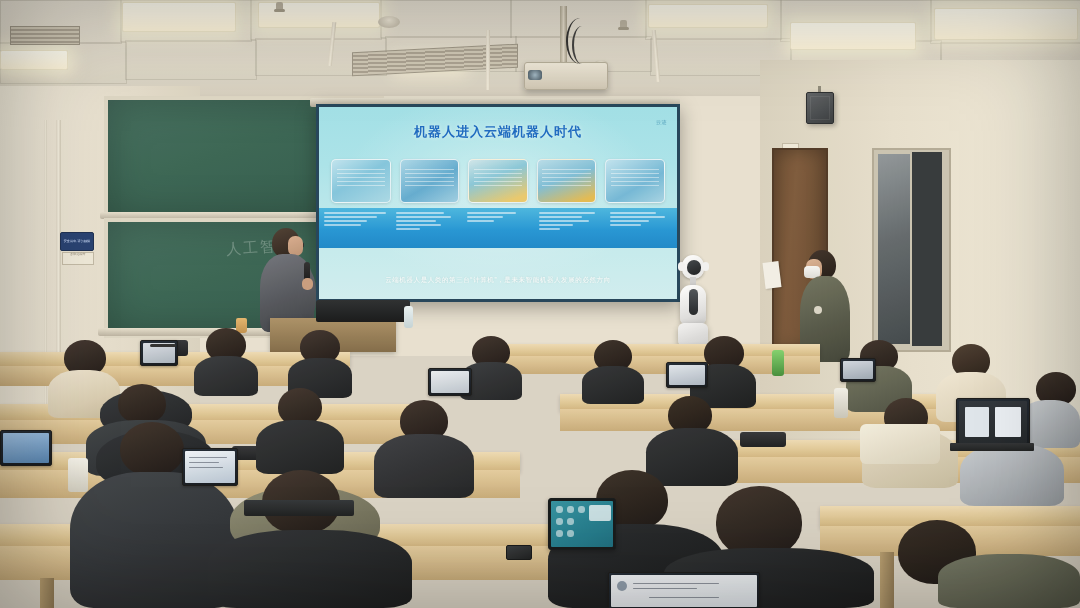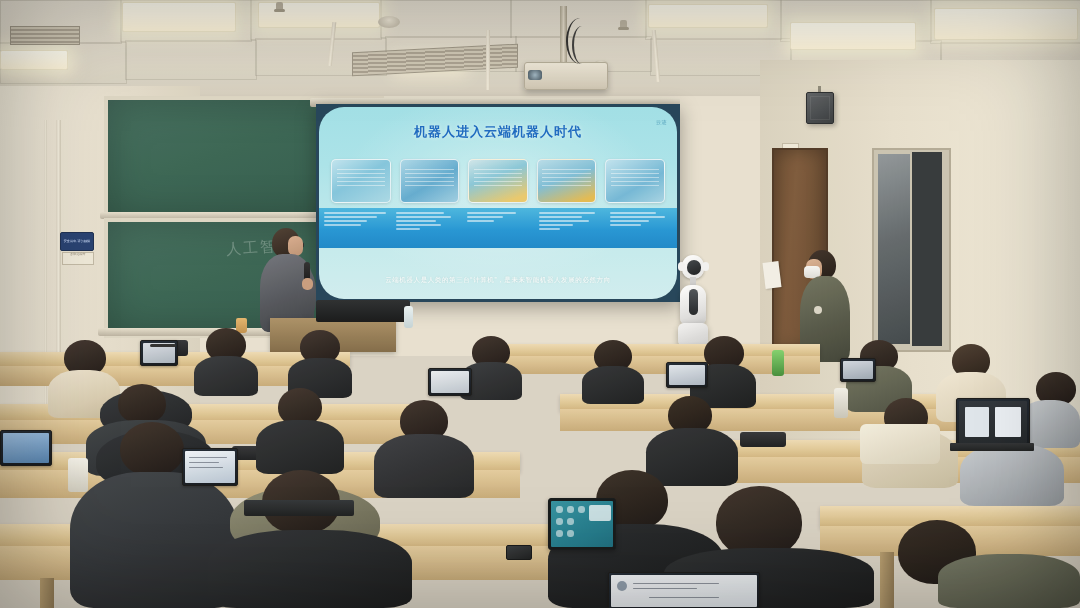--- a/index.html
+++ b/index.html
@@ -59,21 +59,21 @@
     border:1px solid #b3ab98;border-radius:3px;box-shadow:0 3px 6px rgba(0,0,0,.25);}
   .proj-pole{position:absolute;width:7px;background:linear-gradient(90deg,#b0a893,#e3dccb,#a59d89);}
   .proj-lens{position:absolute;width:14px;height:10px;border-radius:3px;
     background:radial-gradient(circle,#9fb6c4,#3d4e5a);}
   .proj-cable{position:absolute;border-left:2px solid #2b2b2b;border-radius:50%;}
 
   
   #screen-frame{left:316px;top:104px;width:358px;height:192px;
     background:#1d3f56;padding:3px;box-shadow:0 5px 18px rgba(0,0,0,.35);}
   #slide{position:relative;width:100%;height:100%;overflow:hidden;
-    background:linear-gradient(180deg,#9fe0e8 0%,#a8e3ea 30%,#bfe9ee 62%,#cfeef1 100%);border-radius:25px;}
+    background:linear-gradient(180deg,#9fe0e8 0%,#a8e3ea 30%,#bfe9ee 62%,#cfeef1 100%);}
   #slide-glow{position:absolute;inset:0;background:radial-gradient(ellipse at 50% 42%,rgba(255,255,255,.38),rgba(255,255,255,0) 62%);}
   #slide-title{position:absolute;left:0;right:0;top:16px;text-align:center;
     color:#1565c0;font-size:13px;font-weight:bold;letter-spacing:1px;
     text-shadow:0 0 4px rgba(255,255,255,.6);}
   #slide-logo{position:absolute;right:10px;top:12px;font-size:5px;color:#3e92b5;opacity:.85;letter-spacing:.5px;}
   #thumbs{position:absolute;left:12px;right:12px;top:52px;height:44px;display:flex;gap:9px;}
   .thumb{flex:1;border-radius:5px;border:1px solid rgba(255,255,255,.75);
     box-shadow:0 1px 3px rgba(0,0,0,.12);overflow:hidden;position:relative;}
   .t1{background:linear-gradient(150deg,#bfe4ef,#7fc4dd 45%,#a8d8e6);}
   .t2{background:linear-gradient(150deg,#a9d7e8,#5ea9cf 55%,#9ccde2);}

